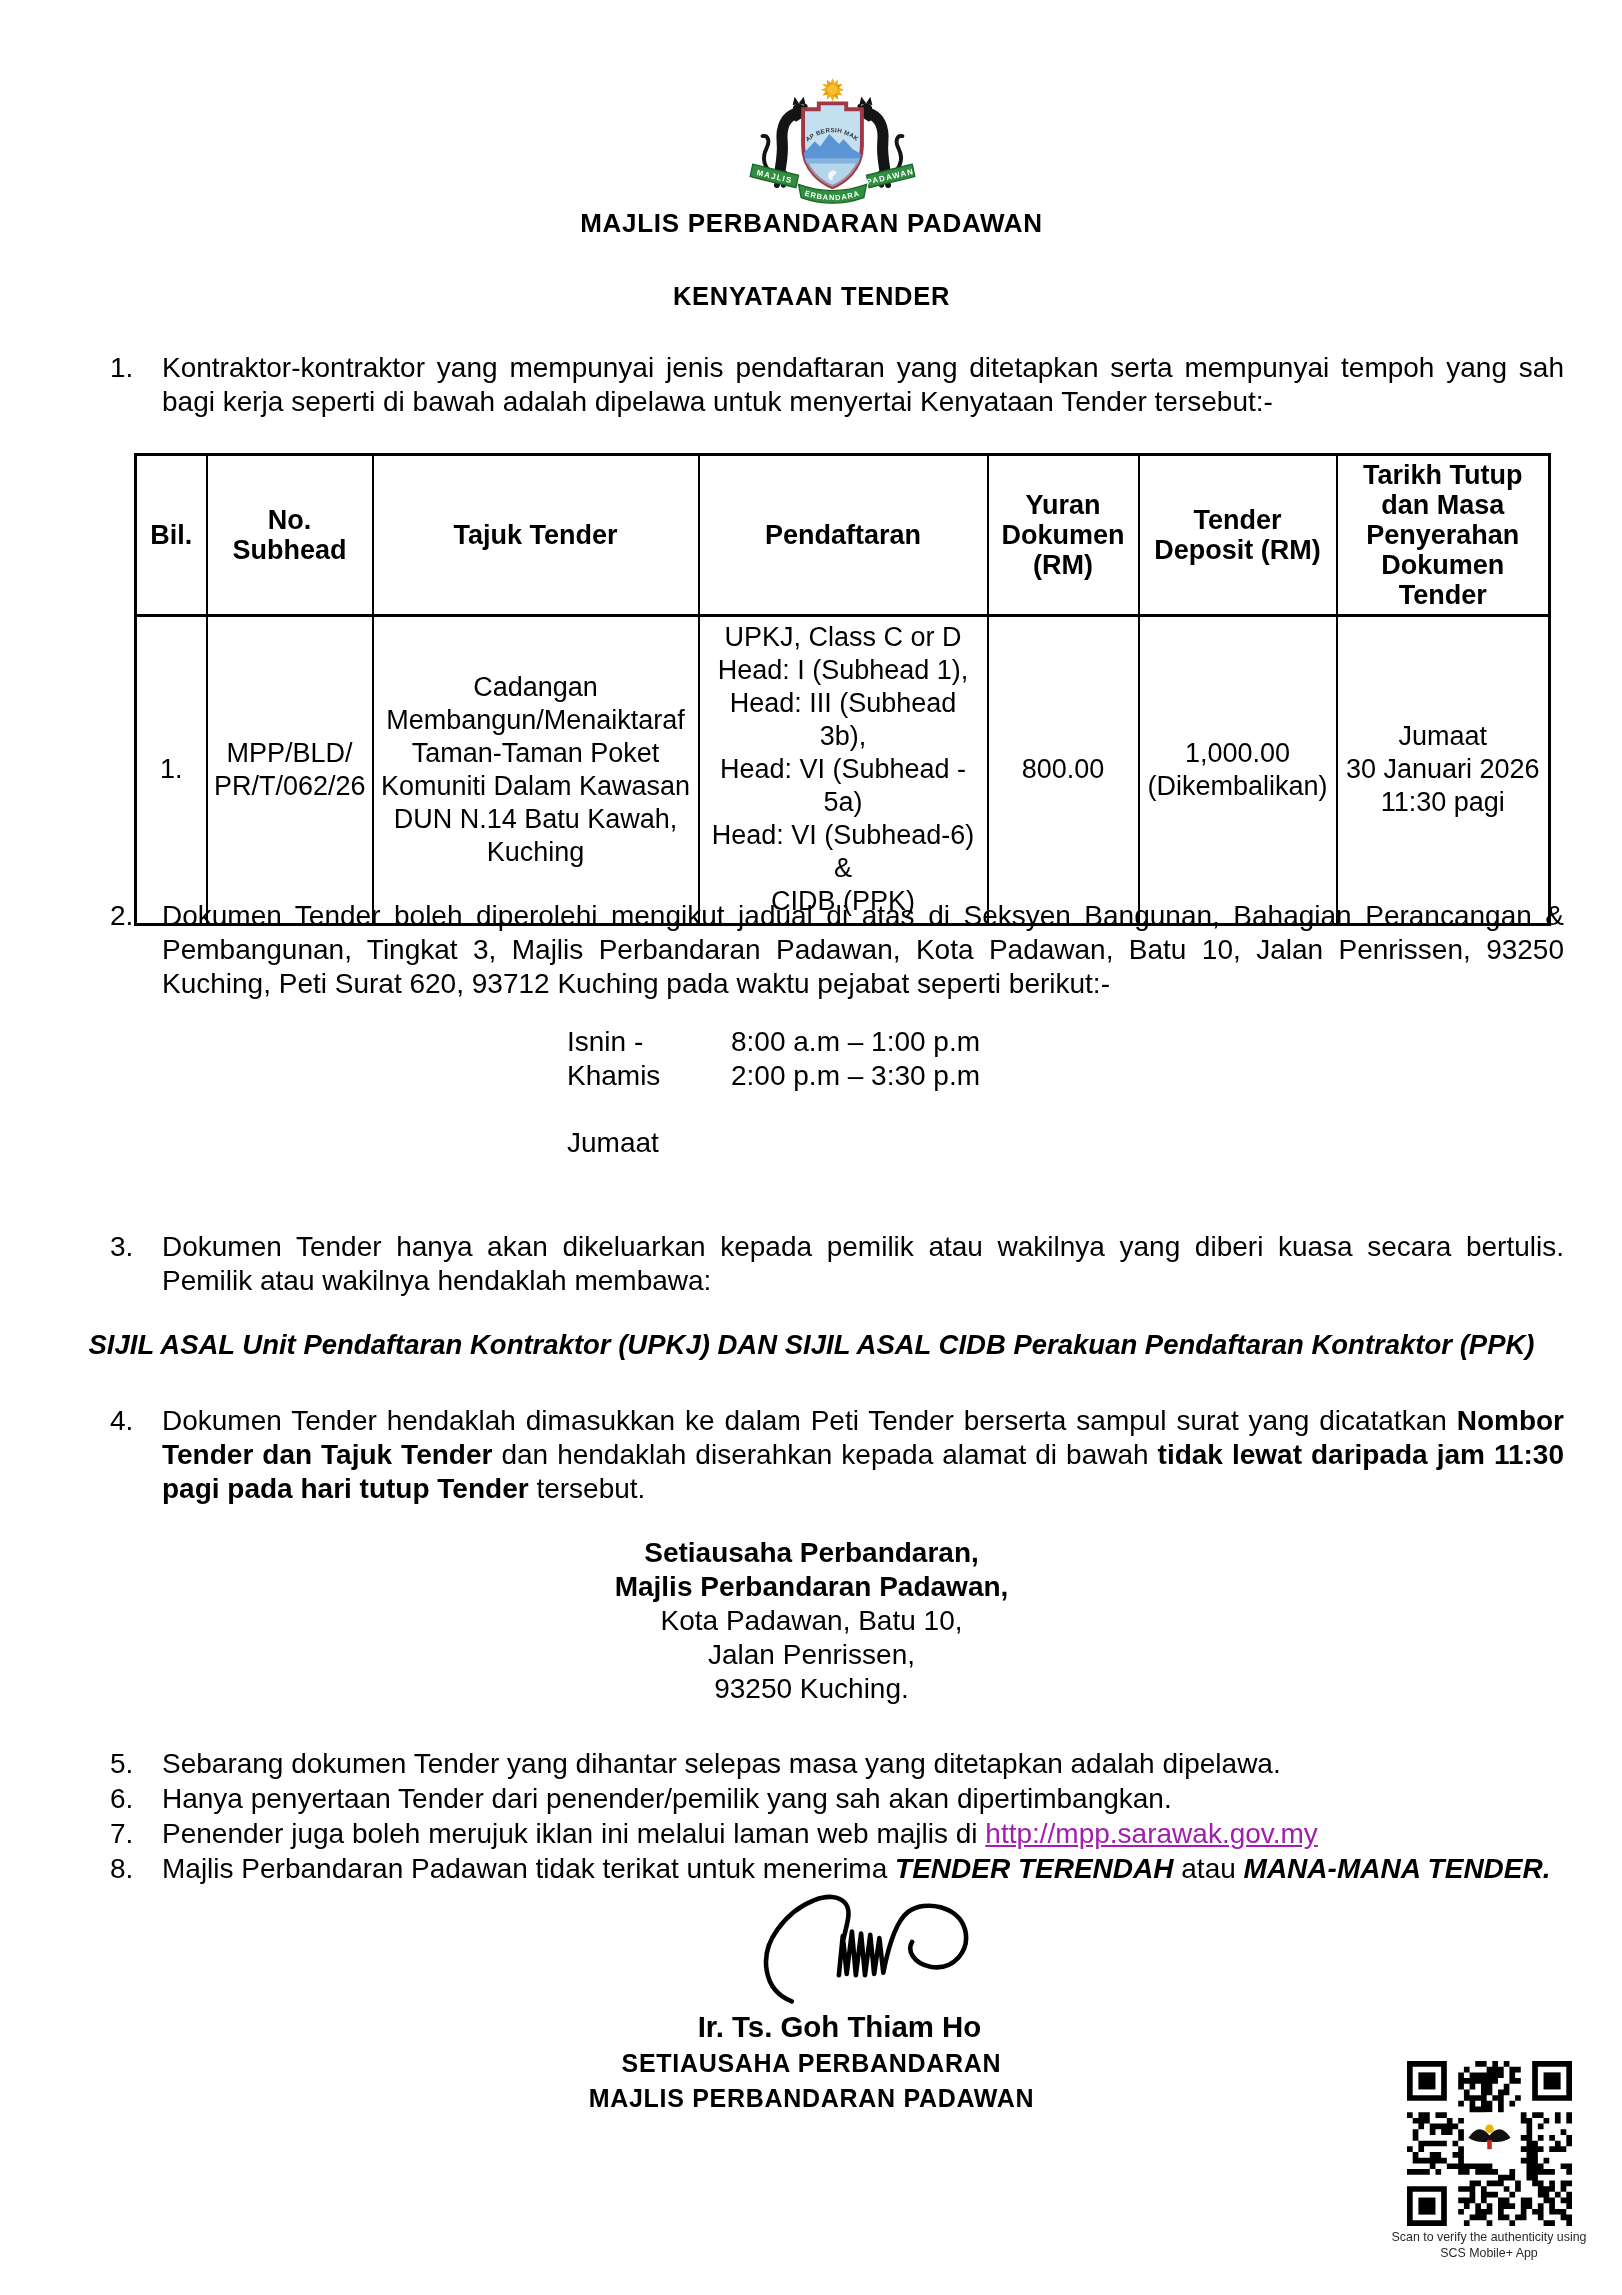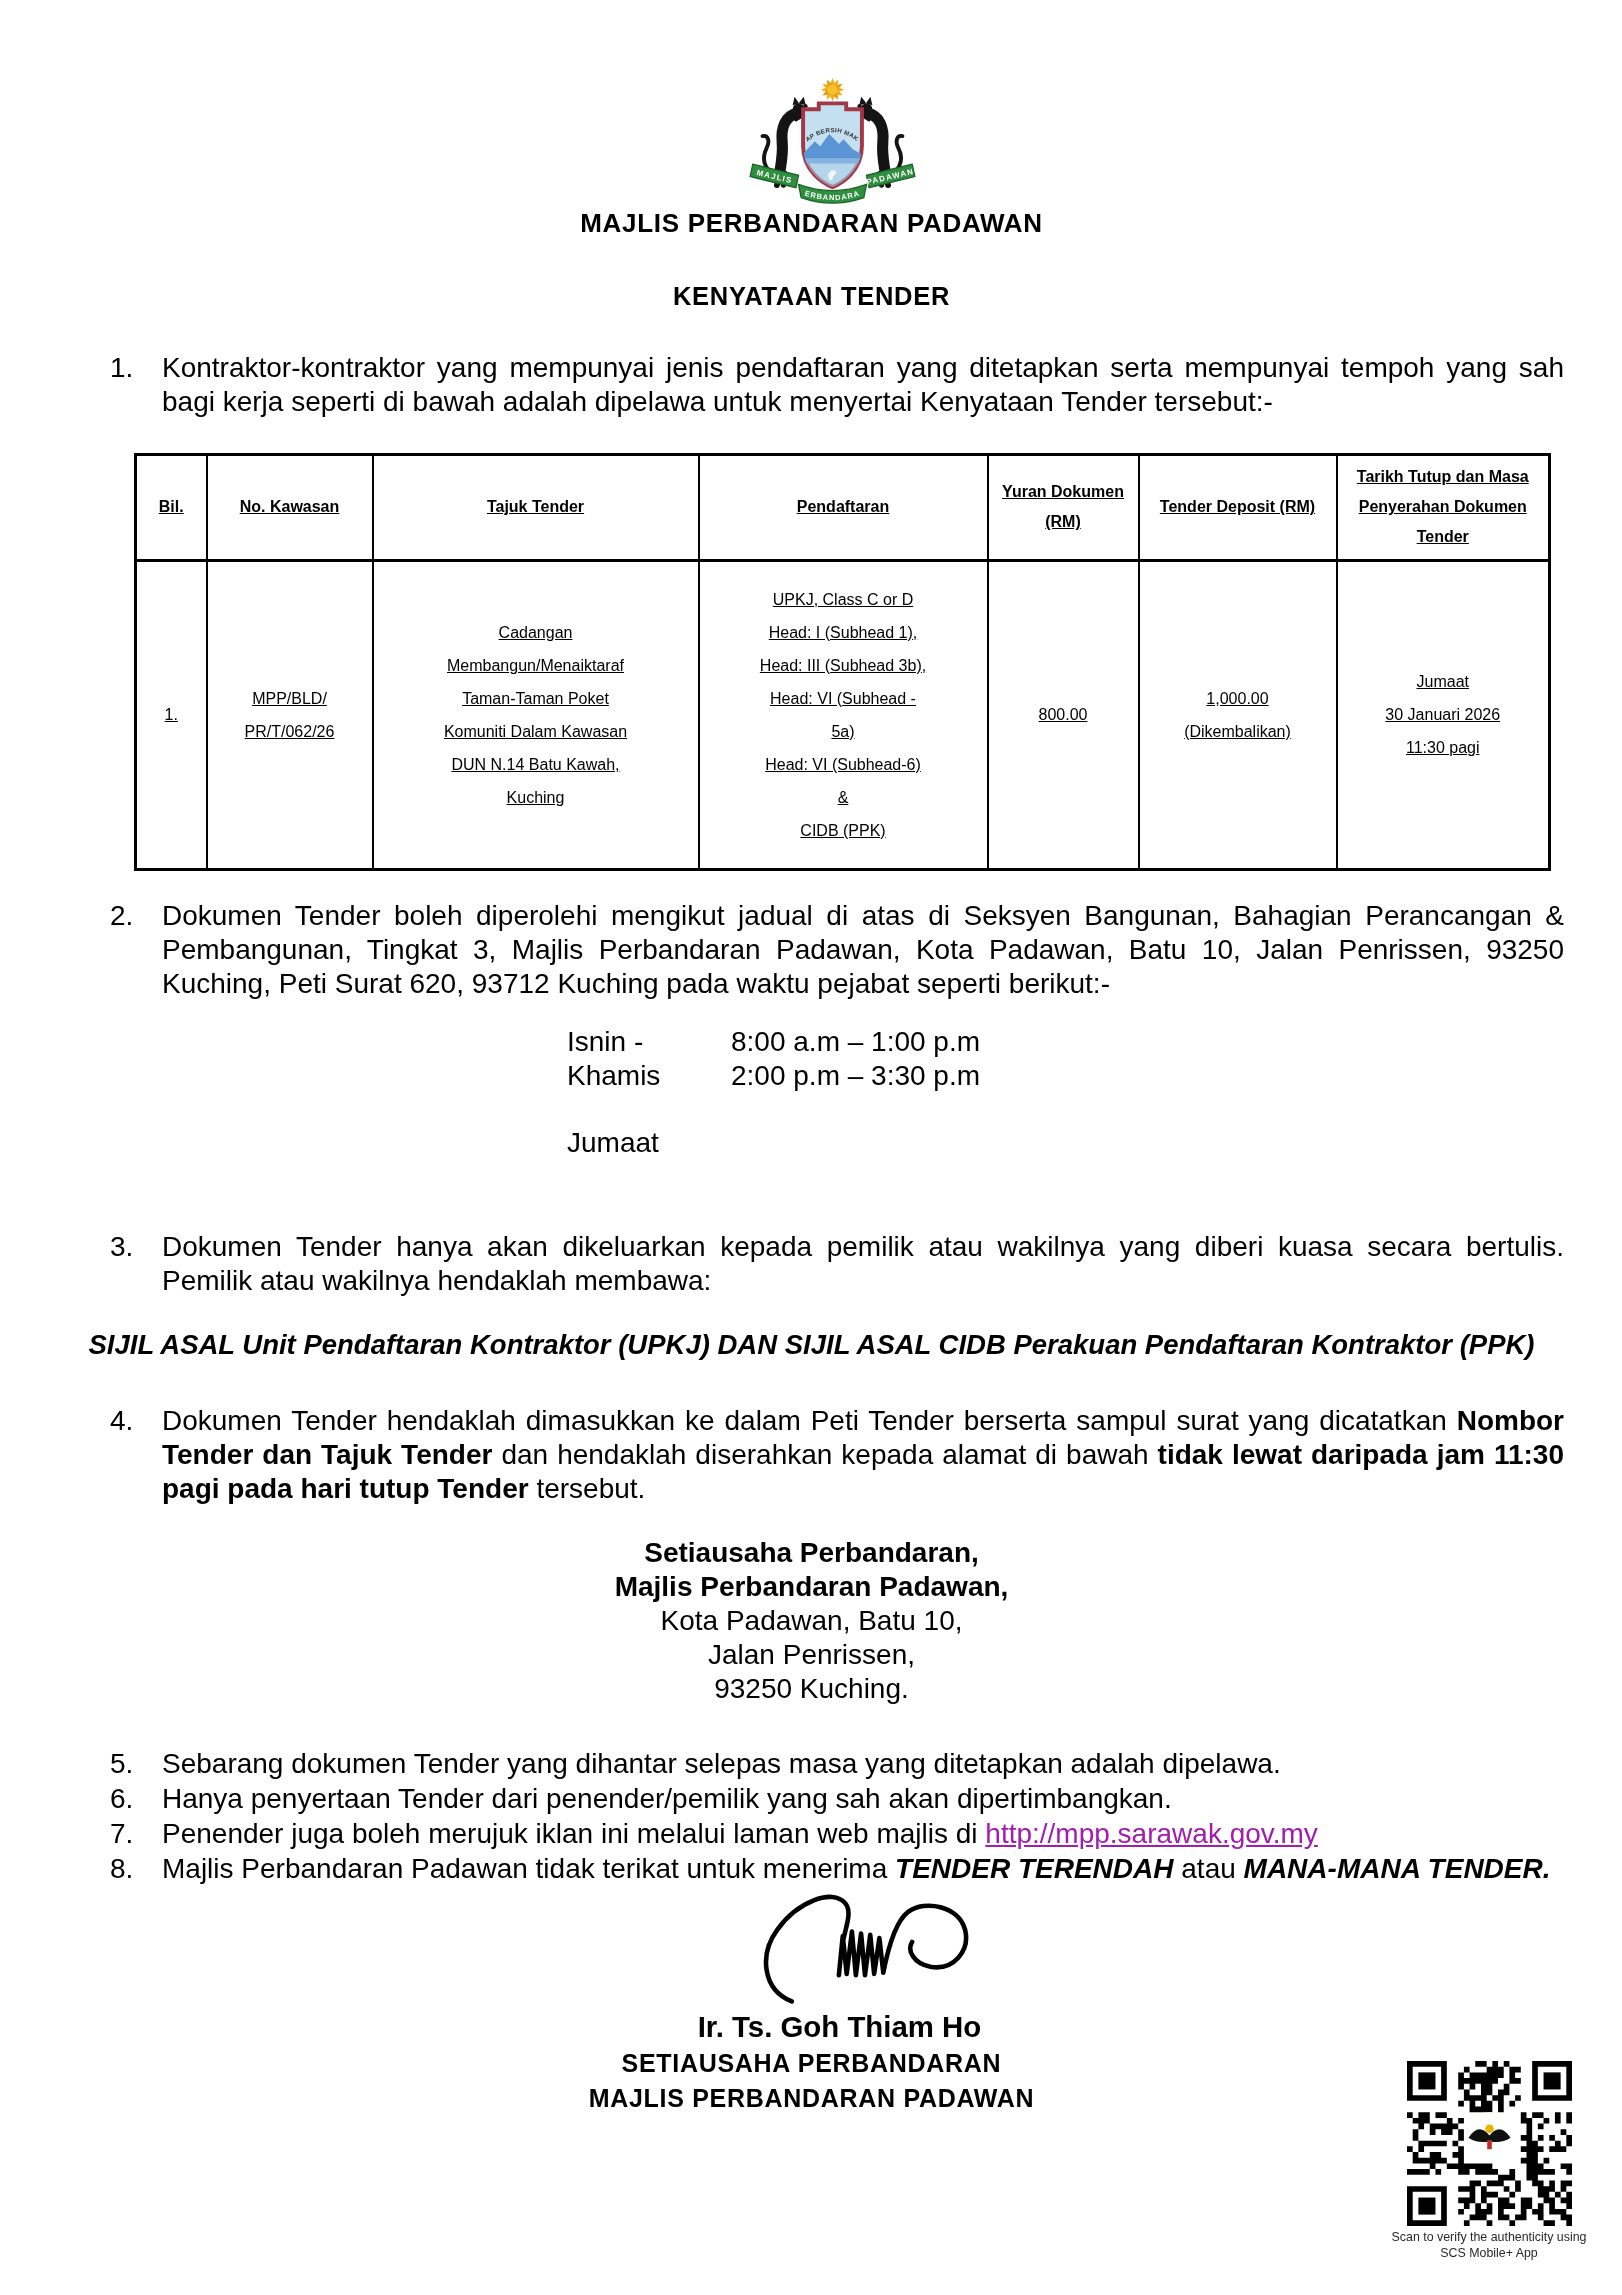--- a/index.html
+++ b/index.html
@@ -17,21 +17,21 @@
   .doc-title{top:281px;font-weight:bold;font-size:25.5px;line-height:31px;letter-spacing:0.7px;}
   
   .clause{left:110px;width:1454px;display:flex;}
   .clause .num{flex:none;width:52px;}
   .clause .ptext{flex:1;text-align:justify;}
   .clause .ptext.nojust{text-align:left;}
   
   .tender-table{border-collapse:collapse;table-layout:fixed;width:1413px;background:#fff;}
   .tender-table td,.tender-table th{
     border:2.6px solid #000;text-align:center;vertical-align:middle;
-    font-size:16px;padding:3.9px 6.5px;text-decoration:underline;
+    font-size:27px;padding:3.9px 6.5px;
   }
   .tender-table th{font-weight:bold;line-height:30px;border-top:3.9px solid #000;border-bottom:3.9px solid #000;}
   .tender-table td{line-height:33px;border-bottom:3.9px solid #000;}
   .tender-table .outer-l{border-left:3.9px solid #000;}
   .tender-table .outer-r{border-right:3.9px solid #000;}
   .hdr-row th{height:95px;}
   .body-row td{height:298px;}
   
   .hours-grid{left:567px;top:1025px;width:851px;}
   .hours-row{display:flex;}
@@ -135,21 +135,21 @@
           <col style="width:166px">
           <col style="width:326px">
         <col style="width:289px">
           <col style="width:151px">
           <col style="width:198px">
           <col style="width:213px">
       </colgroup>
       <tbody>
           <tr class="hdr-row">
         <th class="outer-l">Bil.</th>
-        <th>No. Kawasan</th>
+        <th>No. Subhead</th>
         <th>Tajuk Tender</th>
         <th>Pendaftaran</th>
         <th>Yuran Dokumen (RM)</th>
         <th>Tender Deposit (RM)</th>
         <th class="outer-r">Tarikh Tutup dan Masa Penyerahan Dokumen Tender</th>
       </tr>
       <tr class="body-row">
         <td class="outer-l">1.</td>
         <td class="preline">MPP/BLD/
 PR/T/062/26</td>

